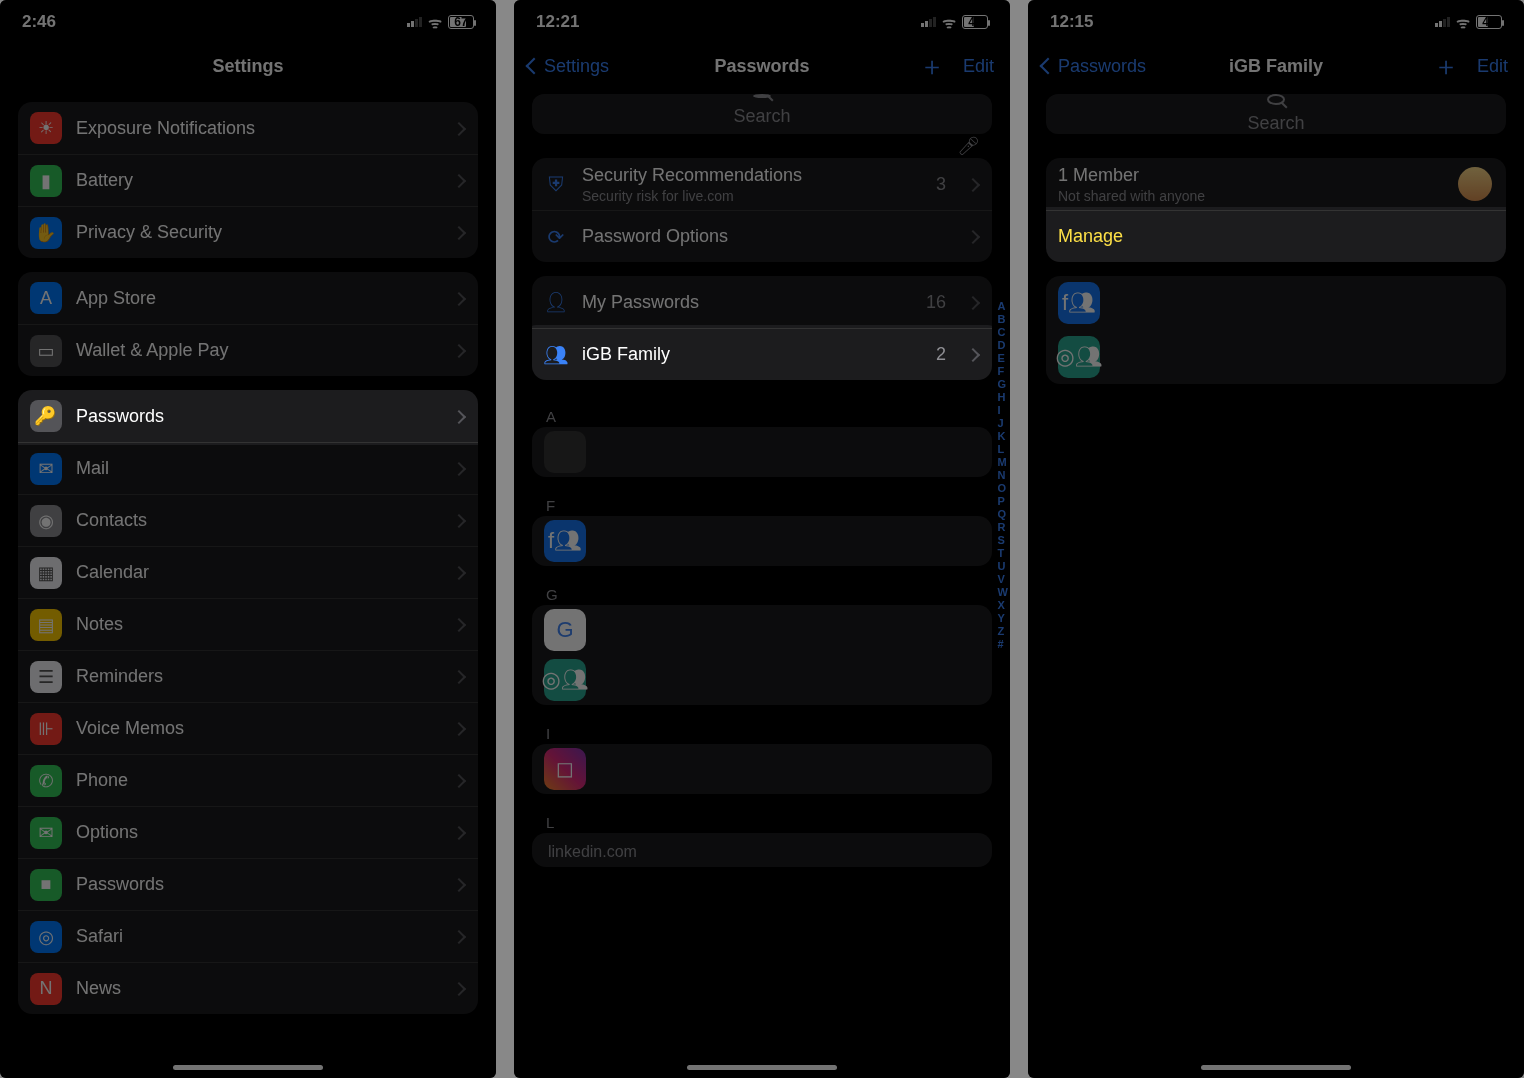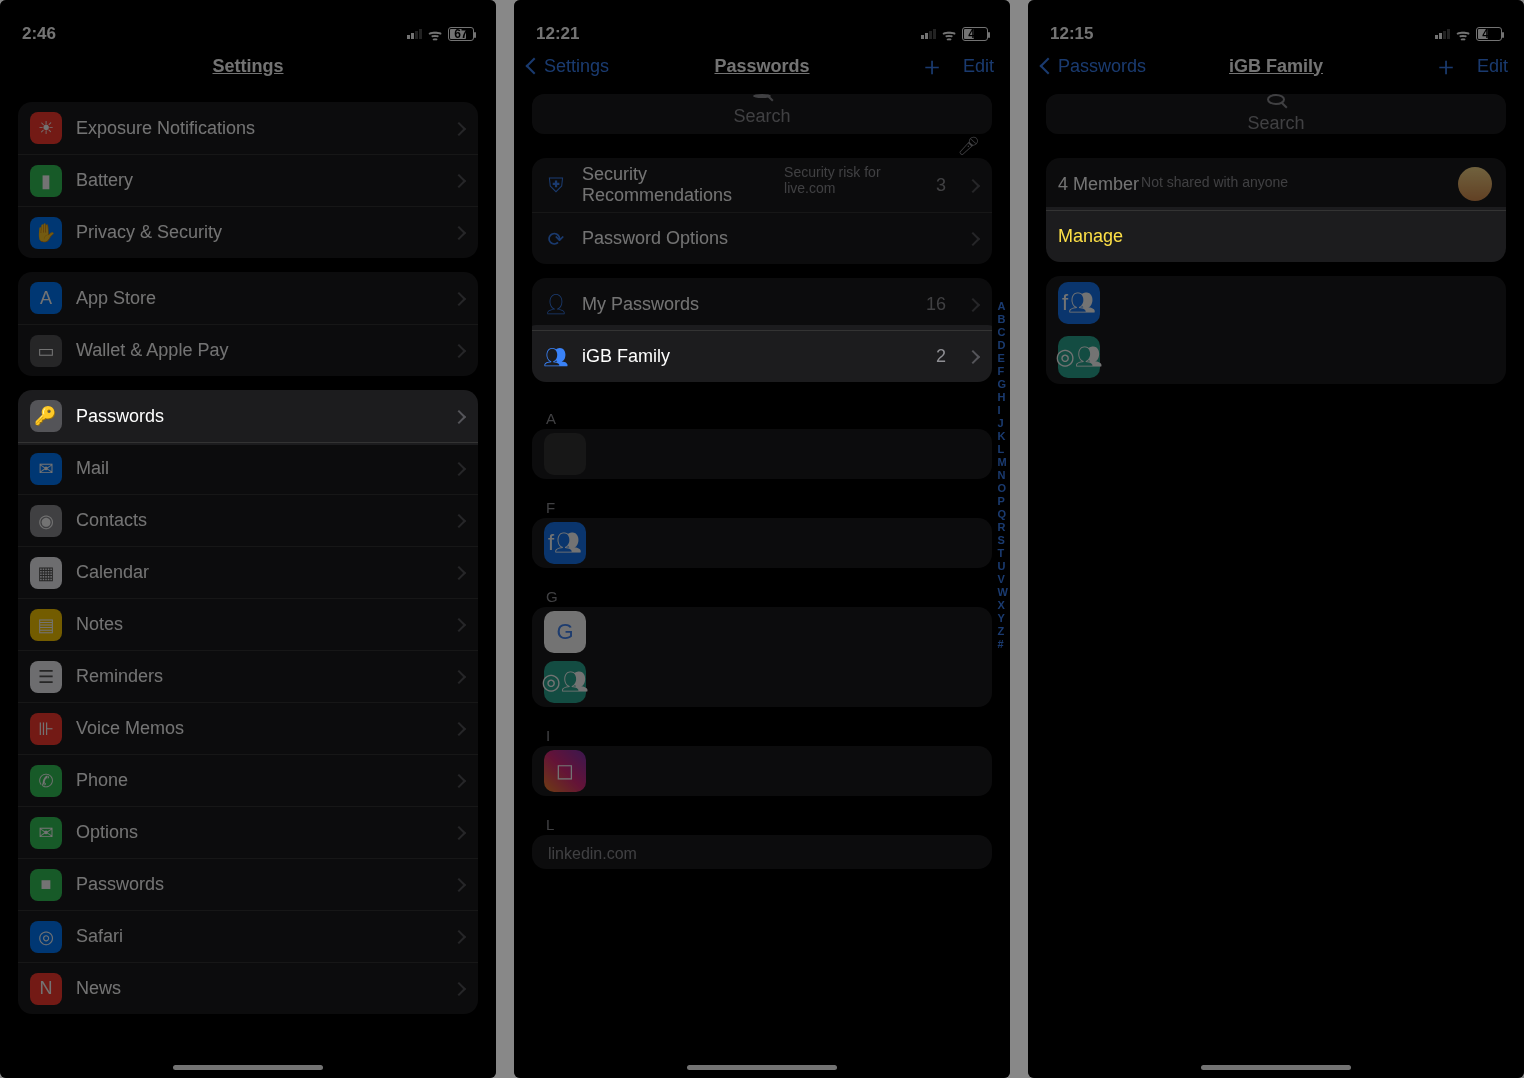--- a/index.html
+++ b/index.html
@@ -27,21 +27,21 @@
     background: transparent;
     box-shadow: 0 0 0 2000px rgba(0,0,0,0.55);
     z-index:51;
     pointer-events:none;
     border-radius: 8px;
   }
   
   .statusbar {
     height: 44px;
     display:flex;
-    align-items:flex-end;
+    align-items:center;
     justify-content:space-between;
     padding: 0 22px;
     color:#fff;
     font-size: 17px;
     font-weight: 600;
     gap: 36px;
   }
   .status-icons { display:flex; align-items:center; gap:6px; font-size:13px; }
   .bars { display:inline-flex; gap:1px; align-items:flex-end; }
   .bars span{ width:3px; background:#fff; display:inline-block;}
@@ -57,21 +57,20 @@
   .batt-num{ font-size:12px; color:#000; position:absolute; left:0; right:0; text-align:center; font-weight:700; line-height:12px;}
 
   
   .navbar {
     height: 44px;
     display:flex; align-items:center; justify-content:center;
     position:relative;
     color:#fff;
     font-size: 18px;
     font-weight:600;
-    text-decoration:underline;
   }
   .navbar .back { position:absolute; left:14px; color:#3a82f7; font-weight:400; font-size:18px; display:flex; align-items:center; gap:4px;}
   .navbar .right { position:absolute; right:16px; color:#3a82f7; font-weight:400; font-size:18px; display:flex; align-items:center; gap:18px;}
   .chev-left::before{ content:""; display:inline-block; width:10px; height:10px; border-left:2.5px solid #3a82f7; border-bottom:2.5px solid #3a82f7; transform:rotate(45deg);}
   .plus { font-size:26px; color:#3a82f7; line-height:18px; font-weight:300;}
 
   
   .searchwrap { padding: 6px 18px 10px; }
   .search {
     background:#1c1c1e;
@@ -103,21 +102,21 @@
     color:#fff;
     font-size:18px;
     border-top:0.5px solid #333;
     position:relative;
   }
   .row:first-child{ border-top:none; }
   .row .chev { margin-left:auto; color:#55555a; }
   .row .chev::before{ content:""; display:inline-block; width:8px; height:8px; border-right:2px solid #55555a; border-top:2px solid #55555a; transform:rotate(45deg);}
   .row .count { margin-left:auto; color:#8e8e93; font-size:18px;}
   .row .sub { font-size:14px; color:#8e8e93; }
-  .stack { display:flex; flex-direction:row; gap:2px;}
+  .stack { display:flex; flex-direction:column; gap:2px;}
 
   .icon30 { width:32px; height:32px; border-radius:8px; display:flex; align-items:center; justify-content:center; font-size:18px; flex-shrink:0;}
   .icon-sm { width:24px; height:24px; display:flex; align-items:center; justify-content:center; color:#3a82f7; font-size:20px; flex-shrink:0;}
 
   .sectionlabel { color:#8e8e93; font-size:15px; padding: 14px 32px 2px; }
   .tilegroup{ margin:0 18px; background:#1c1c1e; border-radius:14px; padding:4px 12px;}
   .tilegroup + .sectionlabel { margin-top:6px;}
 
   .index { position:absolute; right:2px; top:300px; display:flex; flex-direction:column; color:#3a82f7; font-size:11px; gap:1px; font-weight:600; z-index:10;}
 
@@ -414,21 +413,21 @@
   <div class="searchwrap">
     <div class="search">
       <span class="mag"></span>
       <span>Search</span>
     </div>
   </div>
 
   <div class="group">
     <div class="row">
       <span class="stack">
-        <span>4 Member</span>
+        <span>1 Member</span>
         <span class="sub">Not shared with anyone</span>
       </span>
       <span class="avatar"></span>
     </div>
     <div class="row" id="manage-row" style="color:#fde047">
       <span>Manage</span>
     </div>
   </div>
 
   <div class="group" style="padding:6px 12px">

